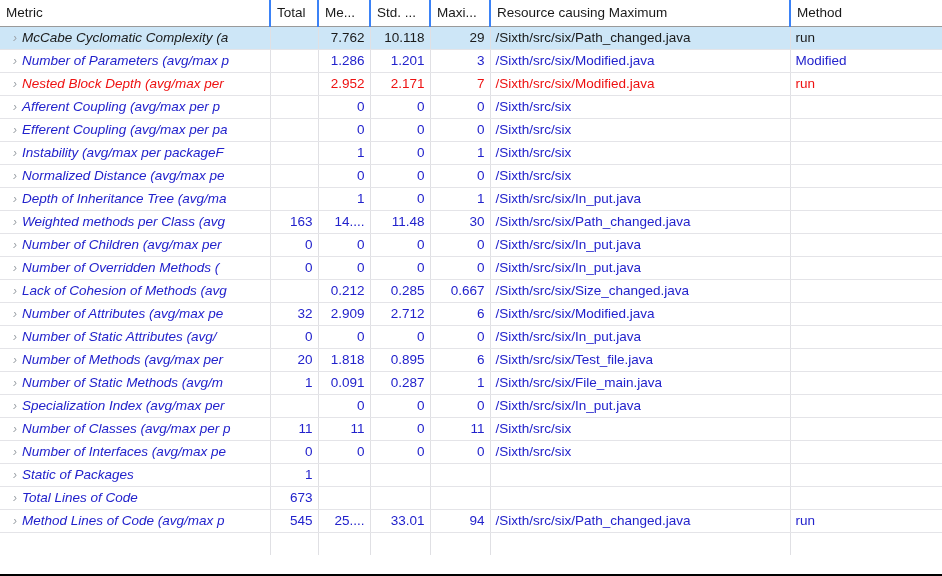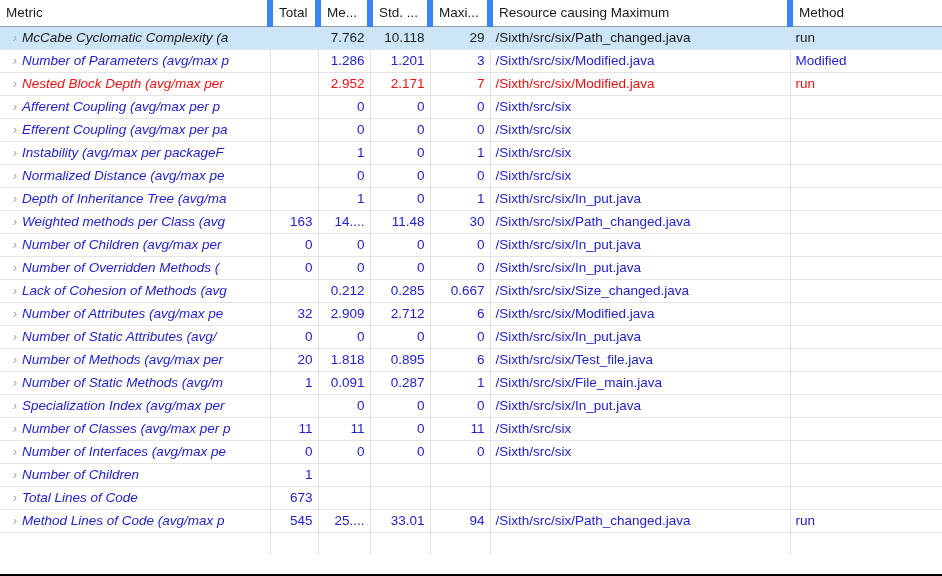--- a/index.html
+++ b/index.html
@@ -41,21 +41,21 @@
 
   thead th {
     height: 26px;
     background: #ffffff;
     color: #1a1a1a;
     font-weight: normal;
     font-size: 13.5px;
     text-align: left;
     padding: 0 6px;
     border-bottom: 1px solid #9a9a9a;
-    border-right: 6px solid #3b82f6;
+    border-right: 2px solid #3b82f6;
     white-space: nowrap;
     overflow: hidden;
     box-sizing: border-box;
     vertical-align: middle;
   }
   thead th.last { border-right: none; }
 
   tbody td {
     height: 23px;
     padding: 0 5px;
@@ -294,21 +294,21 @@
         <tr>
           <td class="metric-cell"><span class="twisty">›</span><span class="mname">Number of Interfaces (avg/max pe</span></td>
           <td class="num">0</td>
           <td class="num">0</td>
           <td class="num">0</td>
           <td class="num">0</td>
           <td>/Sixth/src/six</td>
           <td class="last"></td>
         </tr>
         <tr>
-          <td class="metric-cell"><span class="twisty">›</span><span class="mname">Number of Children</span></td>
+          <td class="metric-cell"><span class="twisty">›</span><span class="mname">Static of Packages</span></td>
           <td class="num">1</td>
           <td class="num"></td>
           <td class="num"></td>
           <td class="num"></td>
           <td></td>
           <td class="last"></td>
         </tr>
         <tr>
           <td class="metric-cell"><span class="twisty">›</span><span class="mname">Total Lines of Code</span></td>
           <td class="num">673</td>

